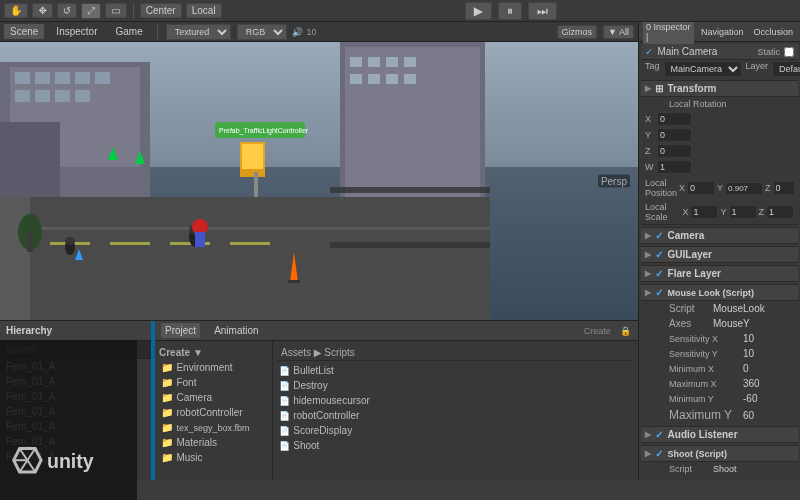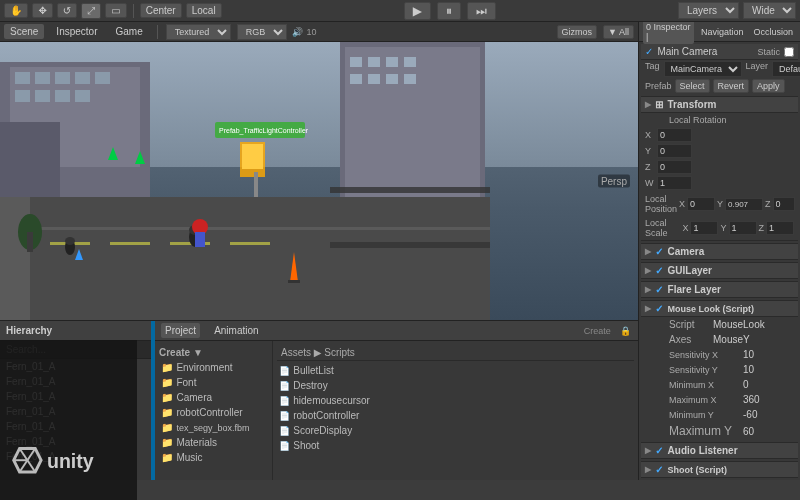--- a/index.html
+++ b/index.html
@@ -348,28 +348,20 @@
     <span>Center</span>
   </button>
   <button class="toolbar-btn">
     <span>Local</span>
   </button>
   <div class="toolbar-center">
     <button class="play-btn">▶</button>
     <button class="play-btn">⏸</button>
     <button class="play-btn">⏭</button>
   </div>
-  <div class="toolbar-right">
-    <select class="layers-select">
-      <option>Layers</option>
-    </select>
-    <select class="layers-select">
-      <option>Wide</option>
-    </select>
-  </div>
 </div>
 
 <div id="main-layout">
 
   <div id="center-panel">
 
     <div id="second-toolbar">
       <button class="tab-btn active">Scene</button>
       <button class="tab-btn">Inspector</button>
       <button class="tab-btn">Game</button>
@@ -593,26 +585,20 @@
         <span style="color:#aaa;">Tag</span>
         <select style="background:#2a2a2a; border:1px solid #3a3a3a; color:#ccc; font-size:9px; padding:1px 2px;">
           <option>MainCamera</option>
         </select>
         <span style="color:#aaa; ">Layer</span>
         <select style="background:#2a2a2a; border:1px solid #3a3a3a; color:#ccc; font-size:9px; padding:1px 2px;">
           <option>Default</option>
         </select>
       </div>
 
-      <div class="inspector-btn-row">
-        <span style="color:#aaa;">Prefab</span>
-        <button class="insp-btn">Select</button>
-        <button class="insp-btn">Revert</button>
-        <button class="insp-btn">Apply</button>
-      </div>
 
       <div class="inspector-section">
         <span class="arrow-right">▶</span>
         <span>⊞</span>
         <span>Transform</span>
       </div>
 
       <div class="inspector-row">
         <span style="color:#aaa; font-size:9px;">Local Rotation</span>
       </div>

